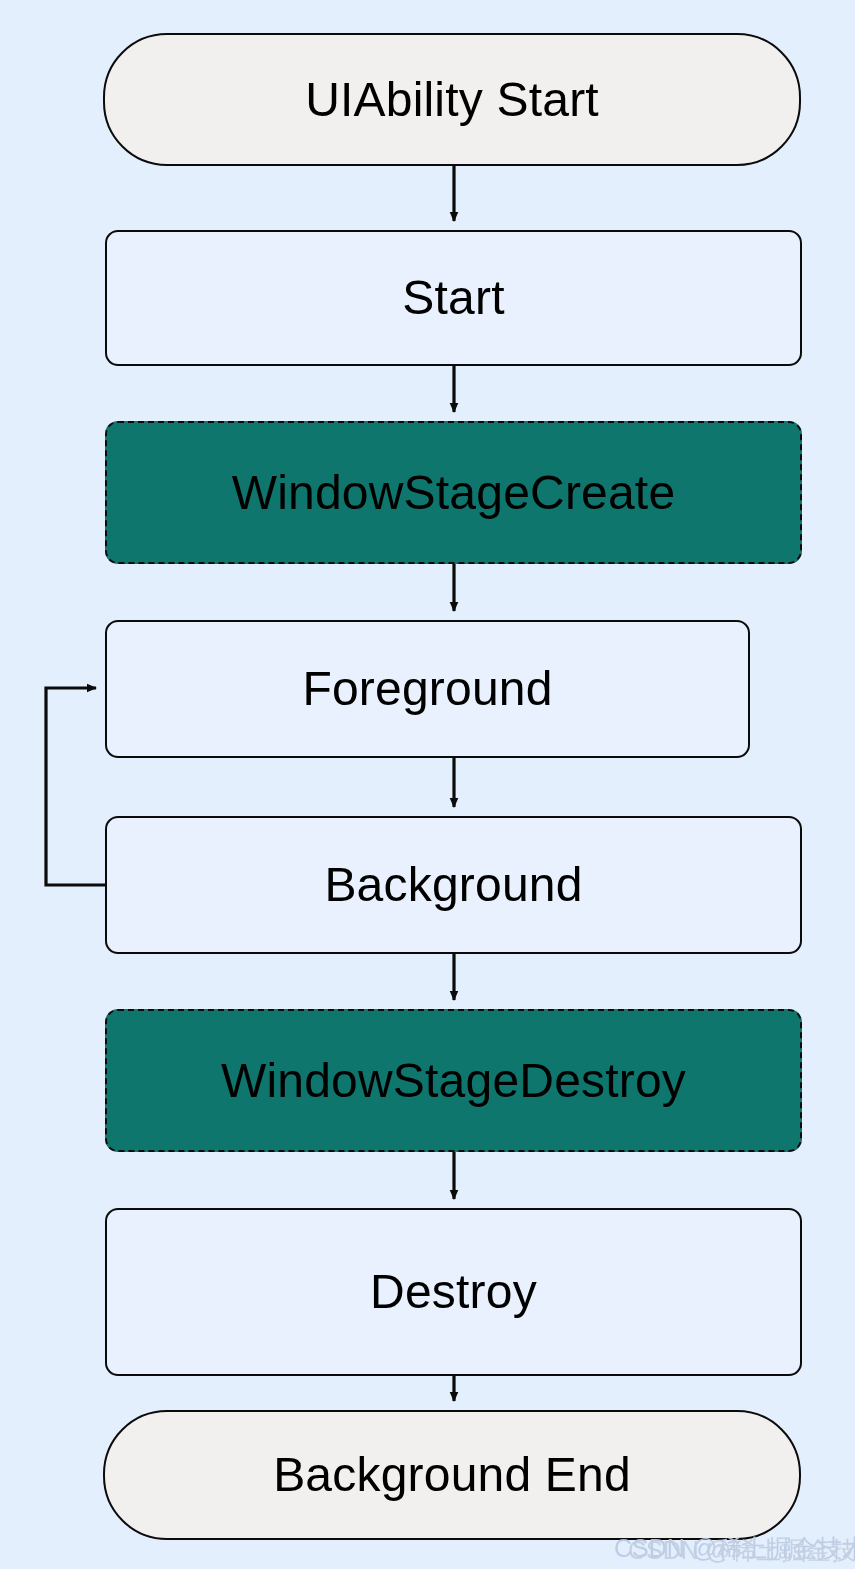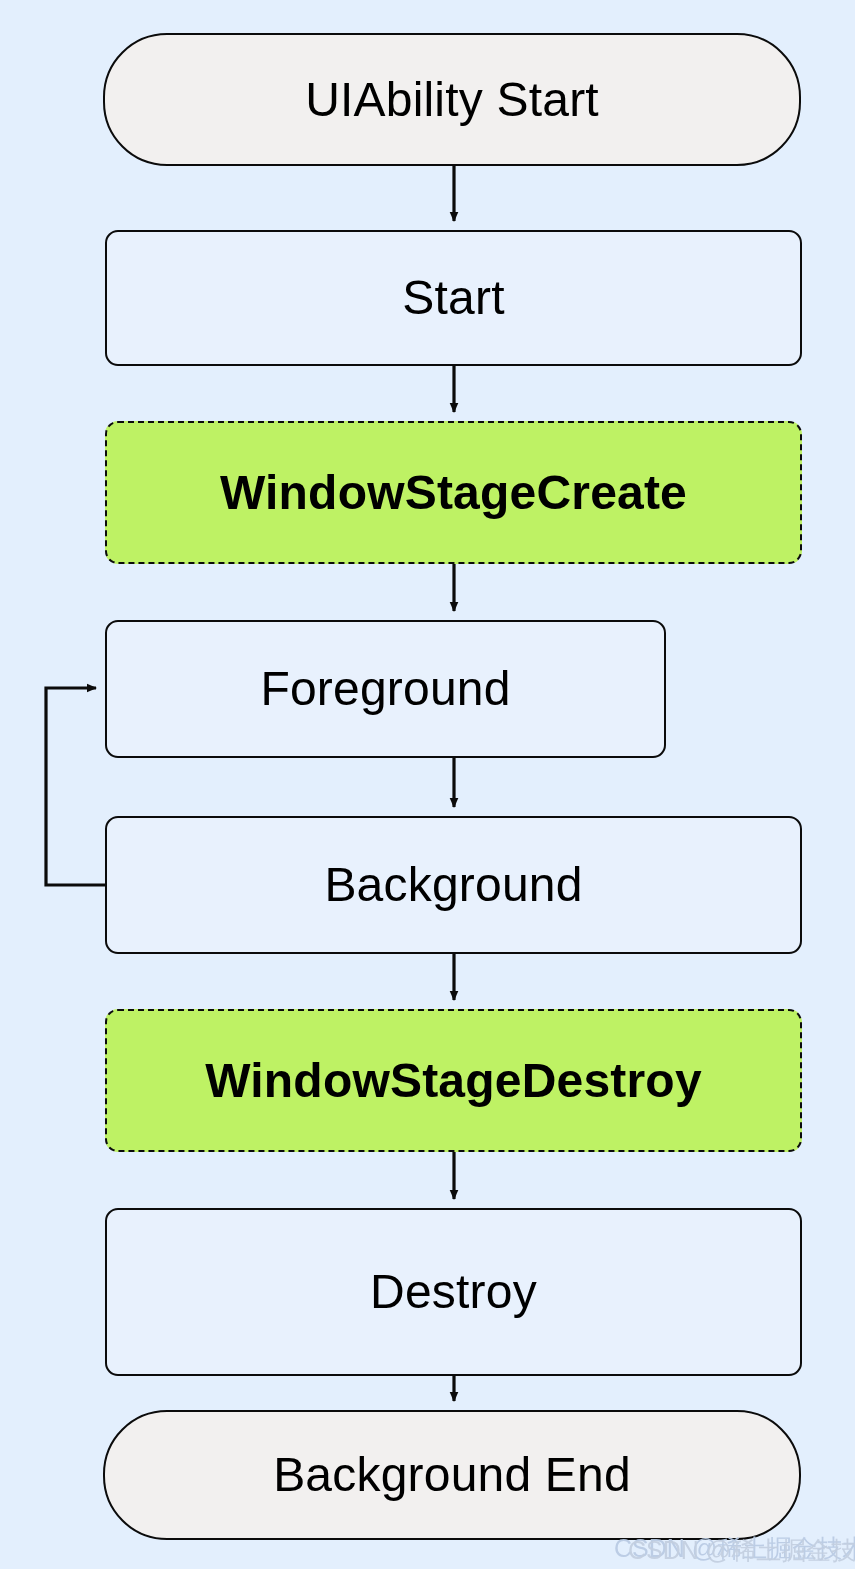--- a/index.html
+++ b/index.html
@@ -40,24 +40,23 @@
     background: #f2f0ef;
     border: 2.6px solid #0b0b0b;
     border-radius: 64px;
   }
   .node-process {
     background: #e8f1fd;
     border: 2.6px solid #0b0b0b;
     border-radius: 13px;
   }
   .node-dashed {
-    background: #bef264;
+    background: #0f766e;
     border: 2.6px dashed #0b0b0b;
     border-radius: 13px;
-    font-weight: bold;
   }
   .watermark {
     position: absolute;
     color: #b9cbe4;
     font-size: 25px;
     white-space: nowrap;
     opacity: 0.92;
     pointer-events: none;
   }
   .watermark.wm-b {
@@ -97,21 +96,21 @@
   </div>
 
   <div class="node node-process" style="left:105px; top:230px; width:697px; height:136px;">
     <span>Start</span>
   </div>
 
   <div class="node node-dashed" style="left:105px; top:421px; width:697px; height:143px;">
     <span>WindowStageCreate</span>
   </div>
 
-  <div class="node node-process" style="left:105px; top:620px; width:561px; height:138px;">
+  <div class="node node-process" style="left:105px; top:620px; width:645px; height:138px;">
     <span>Foreground</span>
   </div>
 
   <div class="node node-process" style="left:105px; top:816px; width:697px; height:138px;">
     <span>Background</span>
   </div>
 
   <div class="node node-dashed" style="left:105px; top:1009px; width:697px; height:143px;justify-content:center;">
     <span>WindowStageDestroy</span>
   </div>

